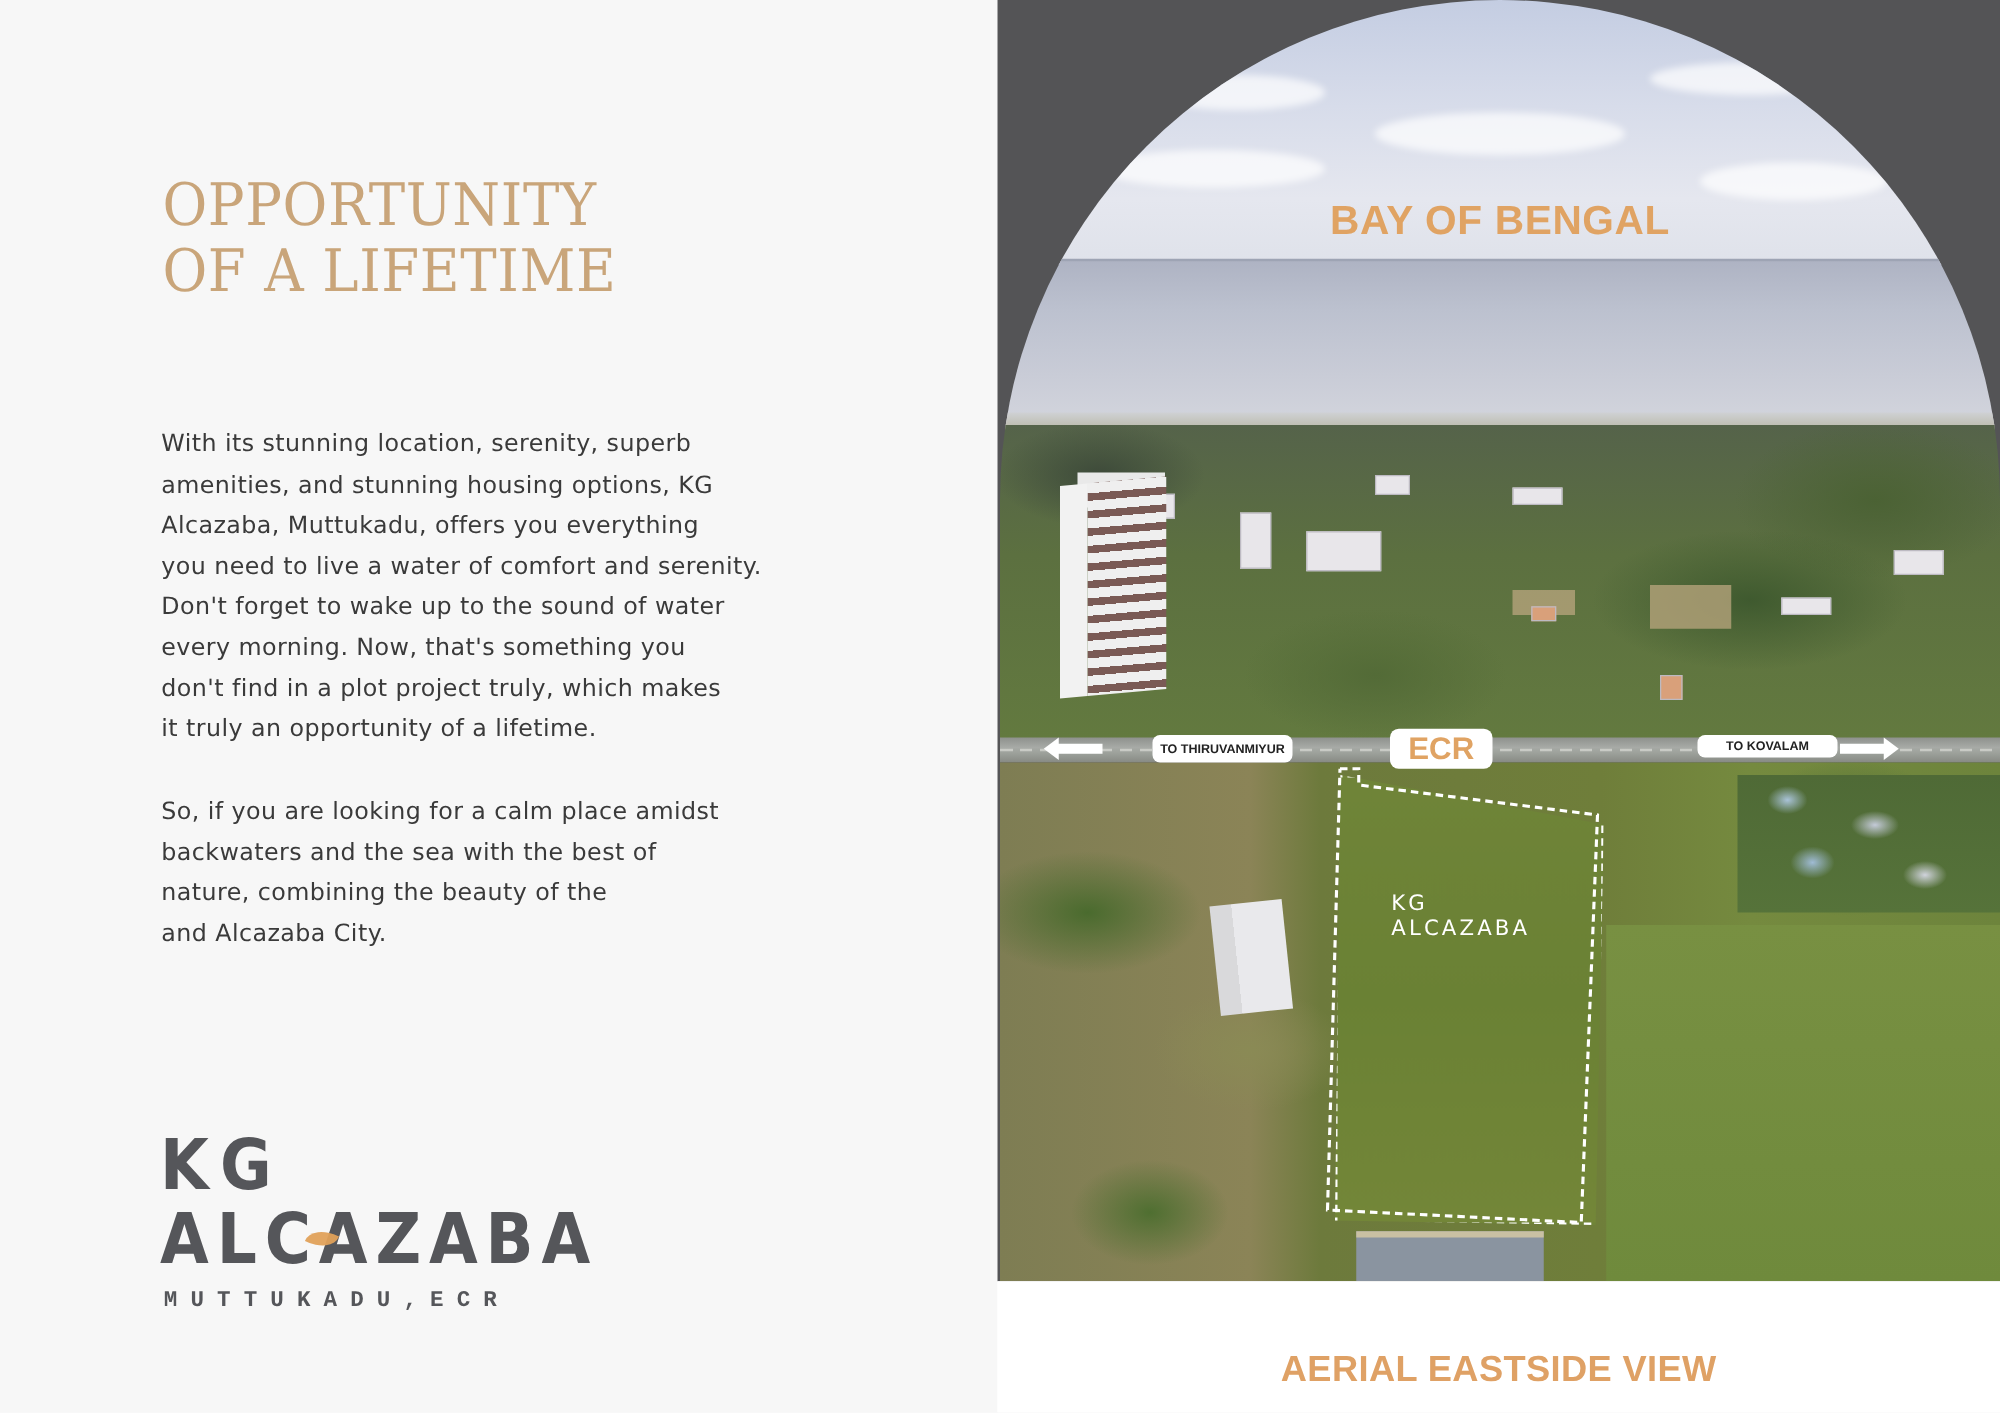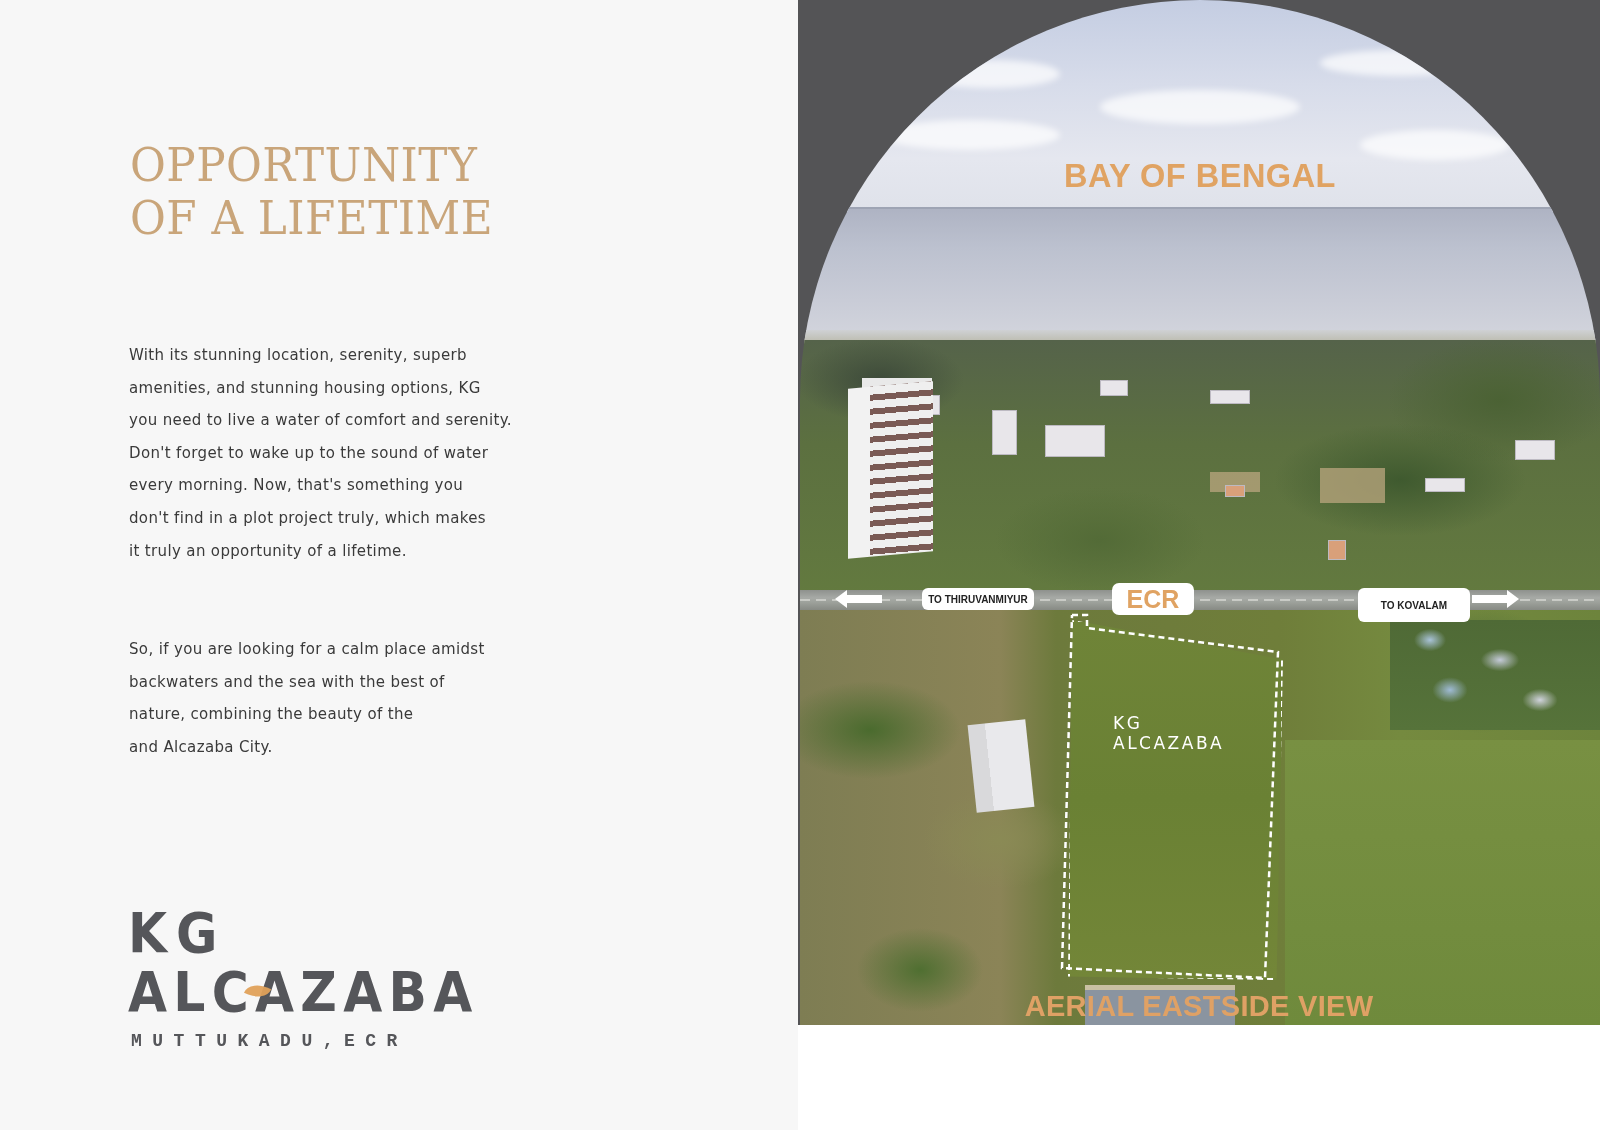--- a/index.html
+++ b/index.html
@@ -6,21 +6,21 @@
   html, body { width: 1600px; height: 1130px; overflow: hidden; background: #f7f7f7; }
   body { position: relative; font-family: "DejaVu Sans", sans-serif; }
 
   
   .left-panel { position: absolute; left: 0; top: 0; width: 798px; height: 1130px; background: #f7f7f7; }
   .headline { position: absolute; left: 130px; top: 138px; color: #c9a57a;
     font-family: "DejaVu Serif", serif; font-weight: 300; font-size: 47px; line-height: 53px;
     letter-spacing: 0.5px; transform: scaleX(0.93); transform-origin: left top; }
   .headline div { white-space: nowrap; }
   .body-text { position: absolute; left: 129px; width: 540px; color: #3a3a3a;
-    font-family: "DejaVu Sans", sans-serif; font-size: 15px; line-height: 32.6px;
+    font-family: "DejaVu Sans", sans-serif; font-size: 19px; line-height: 32.6px;
     letter-spacing: 0.35px; }
   .body-text.p1 { top: 339px; }
   .body-text.p2 { top: 633px; }
   .body-text .line { white-space: nowrap; display: block; }
 
   .logo { position: absolute; left: 128px; top: 905px; color: #55565a; }
   .logo-kg { font-family: "DejaVu Sans", sans-serif; font-size: 56px; font-weight: 600;
     letter-spacing: 10px; line-height: 56px; transform: scaleX(0.9); transform-origin: left; }
   .logo-name { position: relative; font-family: "DejaVu Sans", sans-serif; font-size: 56px; font-weight: 600;
     letter-spacing: 7px; line-height: 58px; margin-top: 2px; transform: scaleX(0.9); transform-origin: left; white-space: nowrap; }
@@ -84,49 +84,50 @@
     background: linear-gradient(90deg, #d9d9db 0 30%, #e9e9ec 30% 100%); transform: rotate(-6deg); }
   .pond { position: absolute; left: 285px; top: 985px; width: 150px; height: 40px; background: #8a94a0;
     border-top: 5px solid #c9c0a3; }
 
   .map-label { position: absolute; font-family: "Liberation Sans", sans-serif; font-weight: 700; }
   .bay-label { left: 0; width: 800px; top: 158px; text-align: center; font-size: 32.5px; color: #e0a363;
     letter-spacing: 0.5px; }
   .pill { position: absolute; background: #ffffff; border-radius: 6px; color: #222; font-family: "Liberation Sans", sans-serif;
     font-weight: 700; display: flex; align-items: center; justify-content: center; }
   .pill-thiru { left: 82px; top: 588px; width: 112px; height: 22px; font-size: 10px; margin-left: 40px; }
-  .pill-koval { left: 558px; top: 588px; width: 112px; height: 34px; font-size: 10px; }
+  .pill-koval { left: 558px; top: 588px; width: 112px; height: 18px; font-size: 10px; }
   .pill-ecr { left: 312px; top: 583px; width: 82px; height: 32px; font-size: 25px; color: #e0a363; border-radius: 7px; }
   .arrow { position: absolute; height: 8px; background: #ffffff; }
   .arrow-left { left: 45px; top: 595px; width: 37px; }
   .arrow-left::before { content: ""; position: absolute; left: -10px; top: -5px; border-right: 12px solid #fff;
     border-top: 9px solid transparent; border-bottom: 9px solid transparent; }
   .arrow-right { left: 672px; top: 595px; width: 37px; }
   .arrow-right::after { content: ""; position: absolute; right: -10px; top: -5px; border-left: 12px solid #fff;
     border-top: 9px solid transparent; border-bottom: 9px solid transparent; }
 
   .plot-label { position: absolute; left: 313px; top: 713px; color: #ffffff; font-family: "DejaVu Sans", sans-serif;
     font-weight: 400; font-size: 17px; letter-spacing: 2.5px; line-height: 20px; }
 
   .caption-band { position: absolute; left: 0; top: 1025px; width: 802px; height: 105px; background: #ffffff; }
-  .caption { position: absolute; left: 0; width: 802px; top: 990px; text-align: center;
+  .caption { position: absolute; left: 0; width: 802px; top: 1080px; text-align: center;
     font-family: "Liberation Sans", sans-serif; font-weight: 700; font-size: 29px; color: #dfa165; letter-spacing: 0.3px; }
 </style>
 </head>
 <body>
 
 <div class="left-panel">
   <div class="headline">
     <div>OPPORTUNITY</div>
     <div>OF A LIFETIME</div>
   </div>
 
   <div class="body-text p1">
     <span class="line">With its stunning location, serenity, superb</span>
     <span class="line">amenities, and stunning housing options, KG</span>
+    <span class="line">Alcazaba, Muttukadu, offers you everything</span>
     <span class="line">you need to live a water of comfort and serenity.</span>
     <span class="line">Don't forget to wake up to the sound of water</span>
     <span class="line">every morning. Now, that's something you</span>
     <span class="line">don't find in a plot project truly, which makes</span>
     <span class="line">it truly an opportunity of a lifetime.</span>
   </div>
 
   <div class="body-text p2">
     <span class="line">So, if you are looking for a calm place amidst</span>
     <span class="line">backwaters and the sea with the best of</span>

